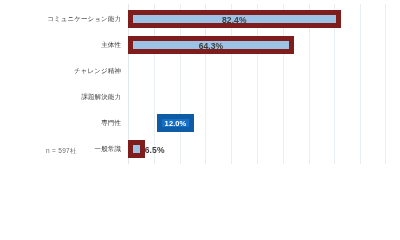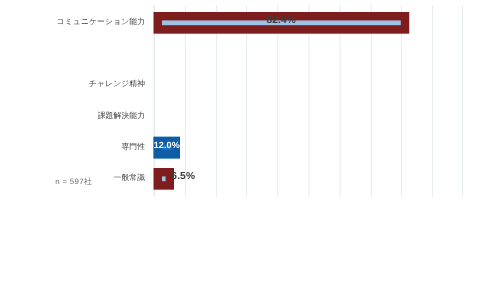--- a/index.html
+++ b/index.html
@@ -71,24 +71,24 @@
     line-height: 1.15;
     color: #3a3a3a;
     white-space: nowrap;
     letter-spacing: 0.1px;
   }
 
   .bar {
     position: relative;
     height: 18px;
     background: #9cc3e5;
-    border: 7px solid #7f1d1d;
+    border: 5px solid #7f1d1d;
     box-sizing: border-box;
     display: flex;
-    align-items: flex-end;
+    align-items: flex-start;
     justify-content: center;
   }
   .bar.highlight {
     background: #1671c6;
     border-color: #0e5ba6;
   }
 
   .bar-value {
     font-size: 8.5px;
     font-weight: bold;
@@ -145,32 +145,38 @@
 
     <div class="rows">
 
       <div class="row" style="top:2px;">
         <div class="cat-label">コミュニケーション能力</div>
         <div class="bar" style="width:212.6px;">
           <span class="bar-value">82.4%</span>
         </div>
       </div>
 
+      <div class="row" style="top:28px;">
+        <div class="cat-label">主体性</div>
+        <div class="bar" style="width:165.9px;">
+          <span class="bar-value">64.3%</span>
+        </div>
+      </div>
 
       <div class="row" style="top:54px;">
         <div class="cat-label">チャレンジ精神</div>
       </div>
 
       <div class="row" style="top:80px;">
         <div class="cat-label">課題解決能力</div>
       </div>
 
       <div class="row" style="top:106px;">
         <div class="cat-label">専門性</div>
-        <div class="bar highlight" style="width:22px;">
+        <div class="bar highlight" style="width:37px;margin-left:29px;">
           <span class="bar-value">12.0%</span>
         </div>
       </div>
 
       <div class="row" style="top:132px;">
         <div class="cat-label">一般常識</div>
         <div class="bar value-outside" style="width:16.8px;">
           <span class="bar-value">6.5%</span>
         </div>
       </div>

